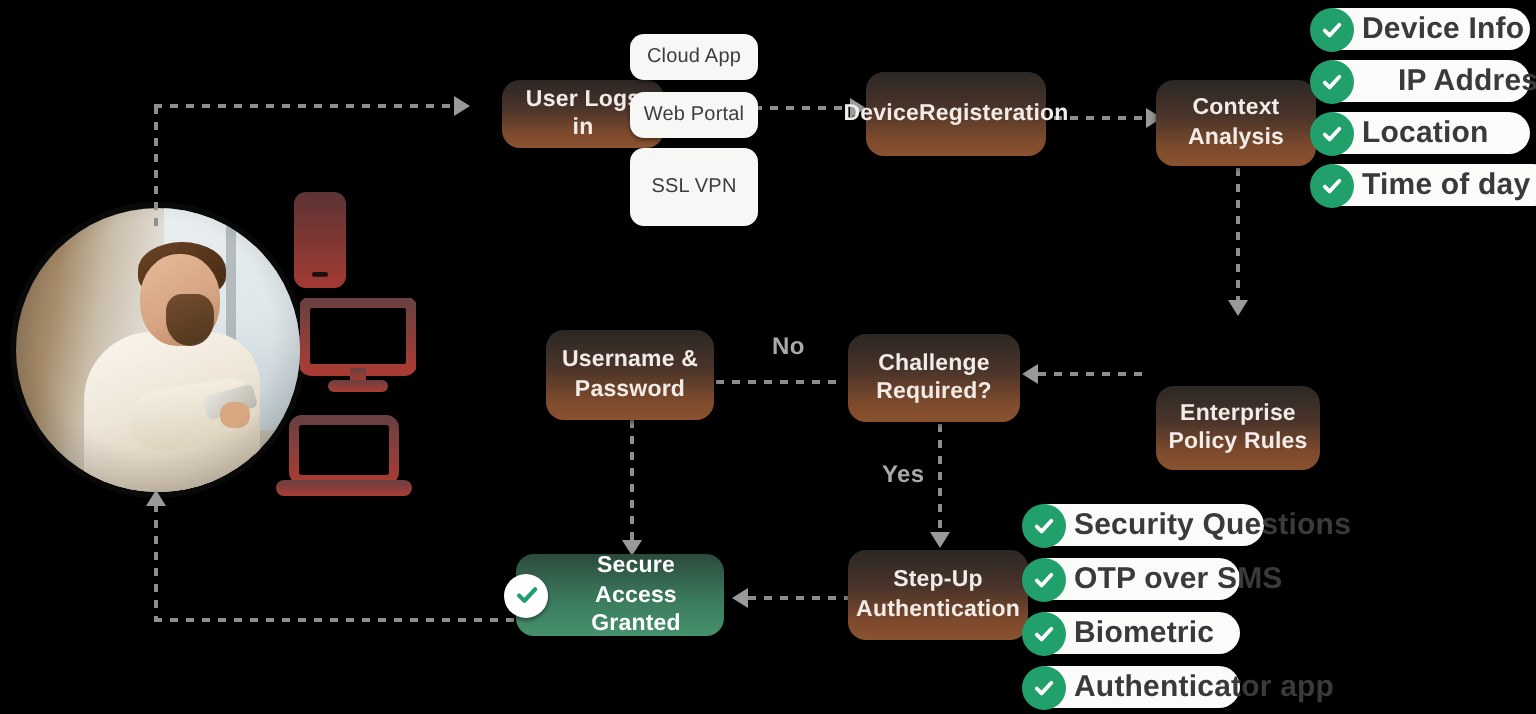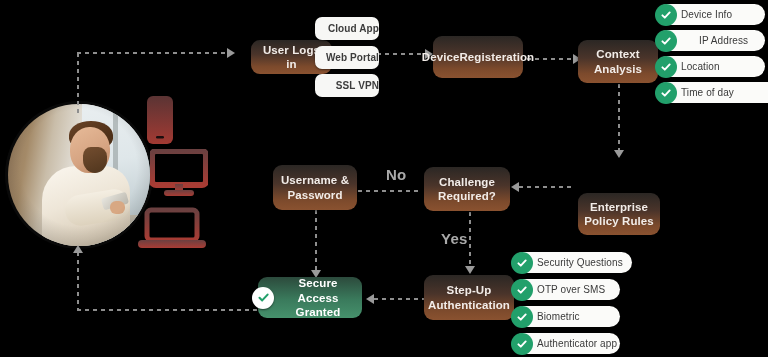--- a/index.html
+++ b/index.html
@@ -28,44 +28,44 @@
   }
   .node.green {
     background: linear-gradient(180deg, #2c4a3c 0%, #3a7a5c 55%, #46916c 100%);
     color: #ffffff;
     padding-left: 22px;
   }
 
   
   .chip {
     position: absolute;
-    display: flex; align-items: center; justify-content: flex-end;
+    display: flex; align-items: center; justify-content: center;
     background: #f7f7f5;
     color: #3c3c3c;
     font-size: 10px;
-    font-weight: 700;
+    font-weight: 400;
     border-radius: 7px;
     letter-spacing: .1px;
     box-shadow: 0 1px 2px rgba(0,0,0,.45);
   }
 
   
   .checkrow {
     position: absolute;
     display: flex; align-items: center;
     background: #fbfbf9;
     border-radius: 11px;
     height: 21px;
     box-shadow: 0 1px 2px rgba(0,0,0,.4);
     padding-left: 24px;
   }
   .checkrow .lbl {
     color: #3a3a3a;
-    font-size: 10px;
-    font-weight: 400;
+    font-size: 15px;
+    font-weight: 700;
     white-space: nowrap;
     letter-spacing: .1px;
   }
   .cmark {
     position: absolute;
     left: -2px; top: 50%; transform: translateY(-50%);
     width: 22px; height: 22px; border-radius: 50%;
     background: #22a06b;
     display: flex; align-items: center; justify-content: center;
   }
@@ -95,21 +95,21 @@
   }
   .arrowhead { position: absolute; width: 0; height: 0; }
   .ar-right { border-top: 5px solid transparent; border-bottom: 5px solid transparent; border-left: 8px solid #9a9a9a; }
   .ar-left  { border-top: 5px solid transparent; border-bottom: 5px solid transparent; border-right: 8px solid #9a9a9a; }
   .ar-down  { border-left: 5px solid transparent; border-right: 5px solid transparent; border-top: 8px solid #9a9a9a; }
   .ar-up    { border-left: 5px solid transparent; border-right: 5px solid transparent; border-bottom: 8px solid #9a9a9a; }
 
   .edgelabel {
     position: absolute;
     color: #a9a9a9;
-    font-size: 15px;
+    font-size: 12px;
     font-weight: 700;
     letter-spacing: .2px;
   }
 
   
   .avatar {
     position: absolute;
     left: 8px; top: 104px;
     width: 142px; height: 142px;
     border-radius: 50%;
@@ -323,21 +323,21 @@
     <span>Secure Access</span>
     <span>Granted</span>
   </div>
 
   <div class="chip" style="left:315px; top:17px; width:64px; height:23px;">
     <span>Cloud App</span>
   </div>
   <div class="chip" style="left:315px; top:46px; width:64px; height:23px;">
     <span>Web Portal</span>
   </div>
-  <div class="chip" style="left:315px; top:74px; width:64px; height:23px;">
+  <div class="chip" style="left:315px; top:74px; width:64px; height:39px;">
     <span>SSL VPN</span>
   </div>
 
   <div class="checkrow" style="left:657px; top:4px; width:108px;">
     <span class="cmark">
       <svg width="12" height="12" viewBox="0 0 12 12">
           <path d="M2.4 6.3 L4.8 8.7 L9.7 3.4" stroke="#ffffff" stroke-width="1.9" fill="none" stroke-linecap="round" stroke-linejoin="round"></path>
         </svg>
     </span>
     <span class="lbl">Device Info</span>

